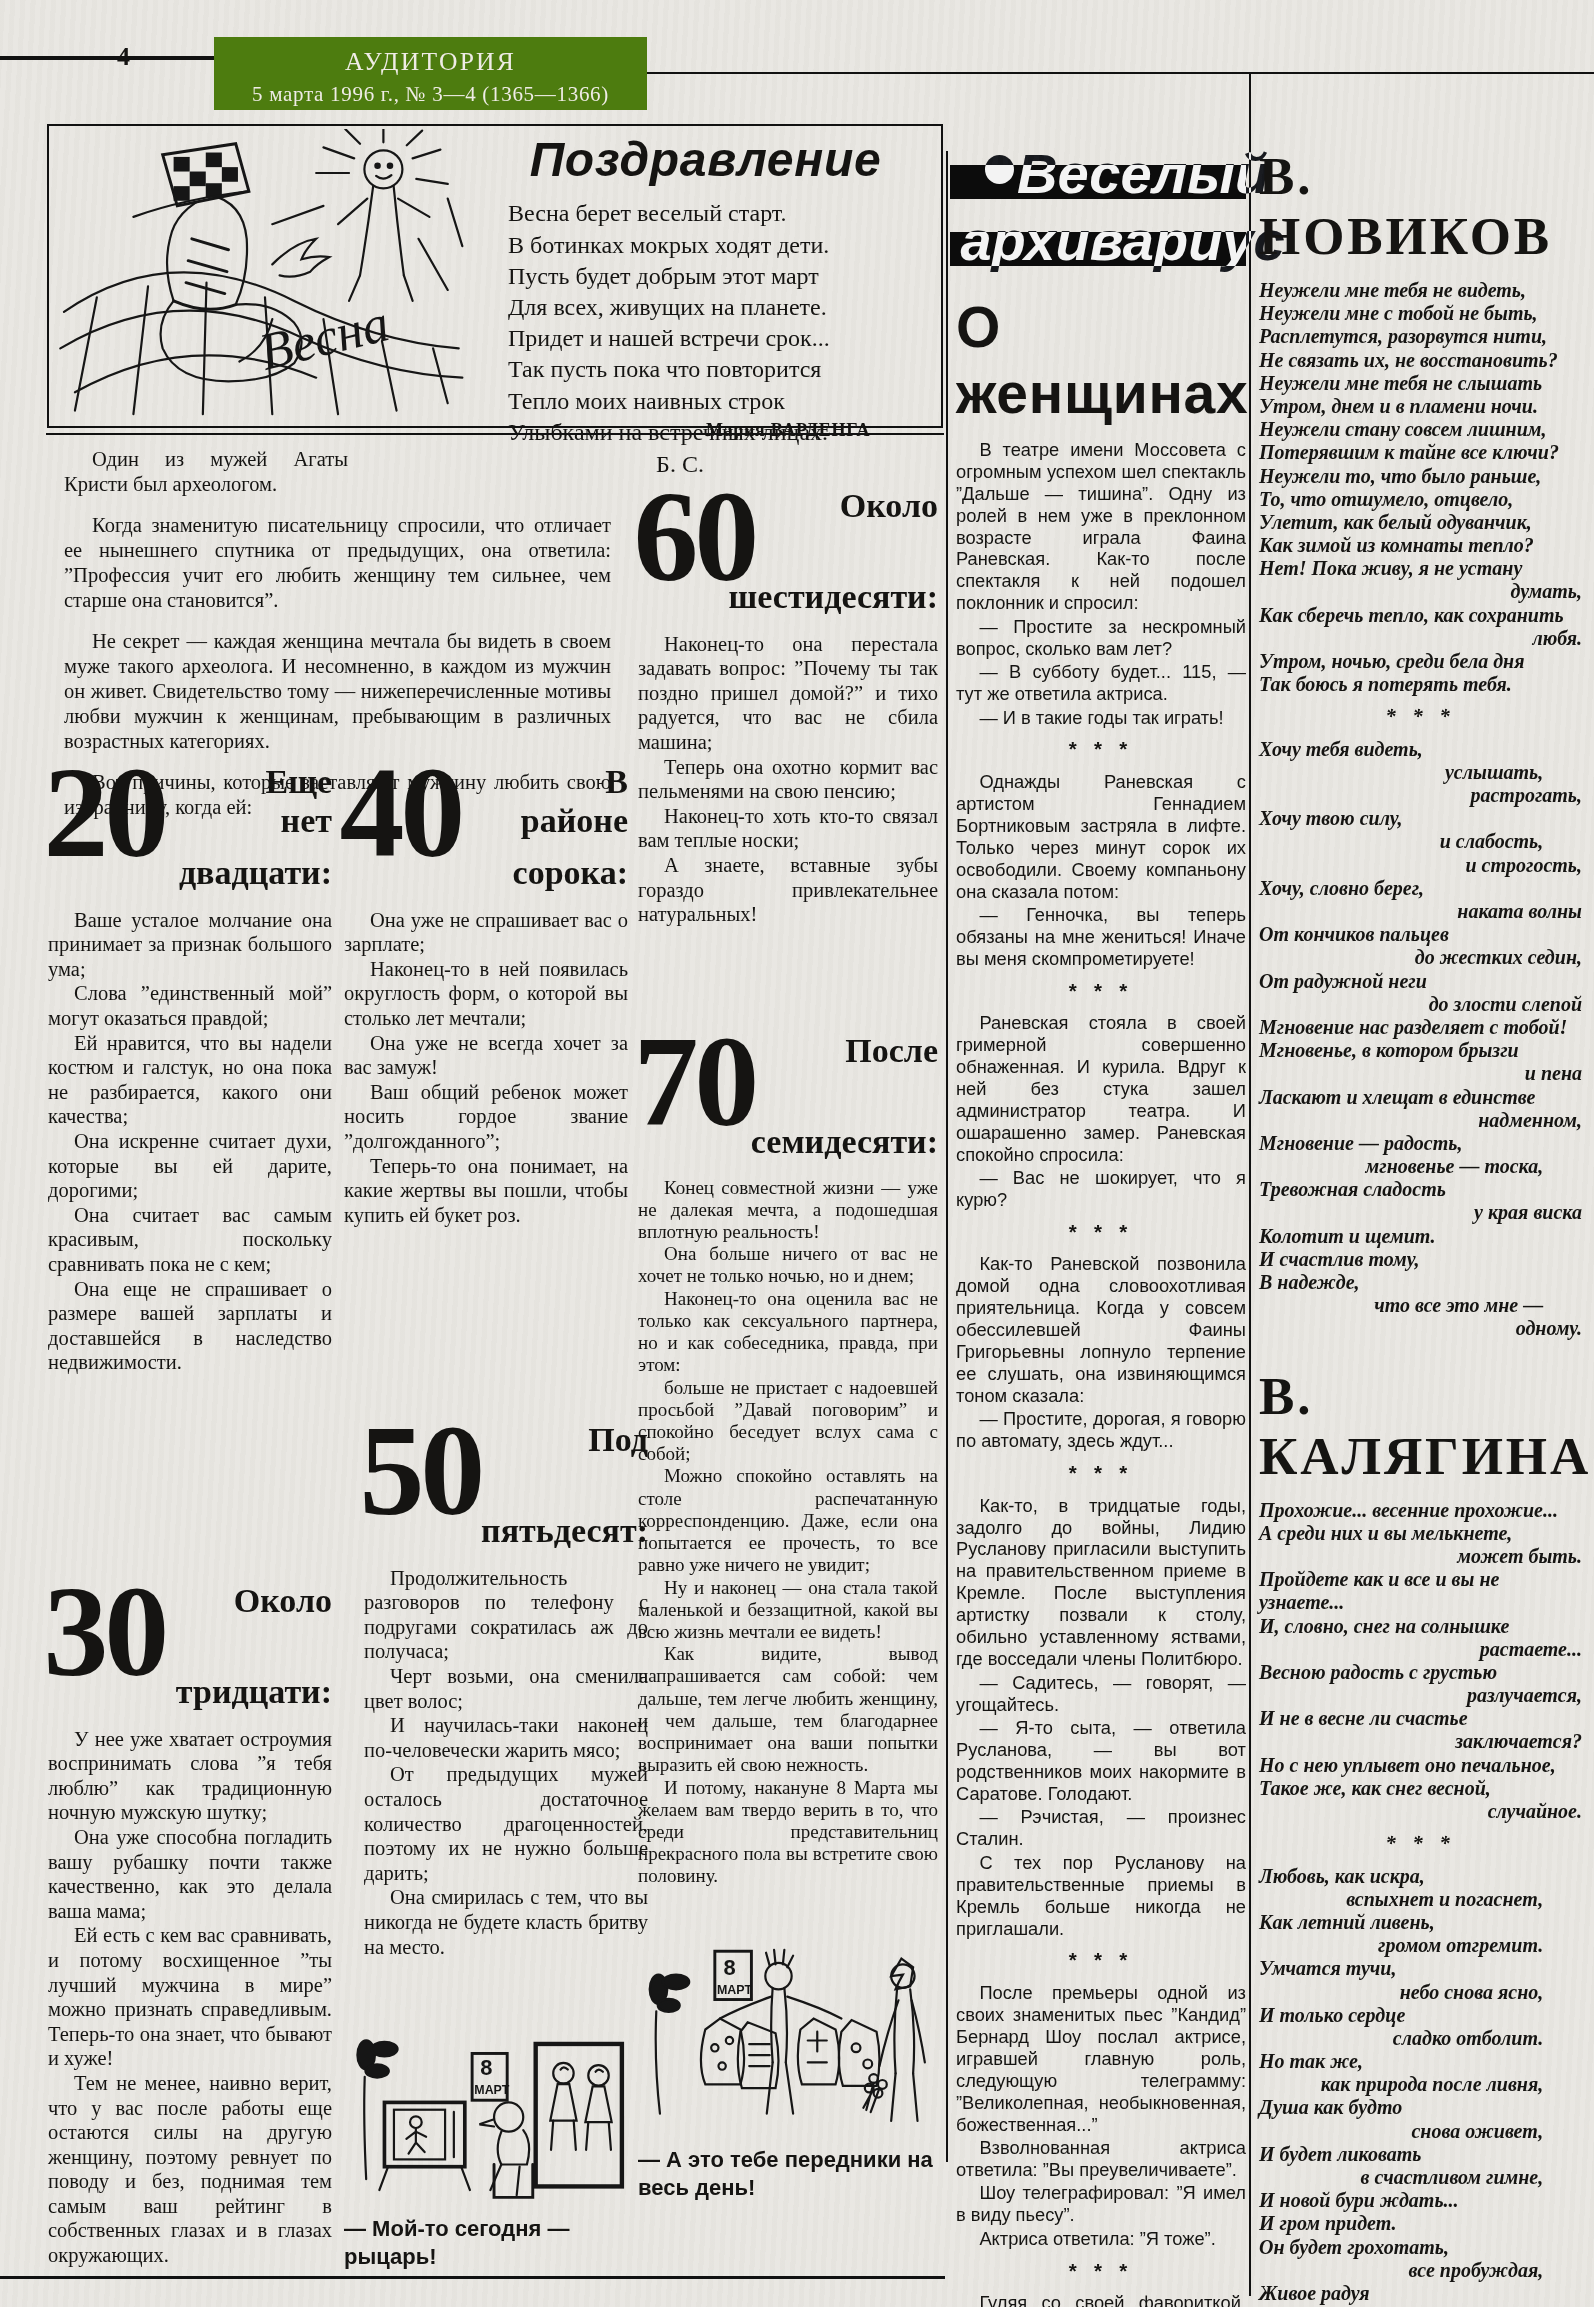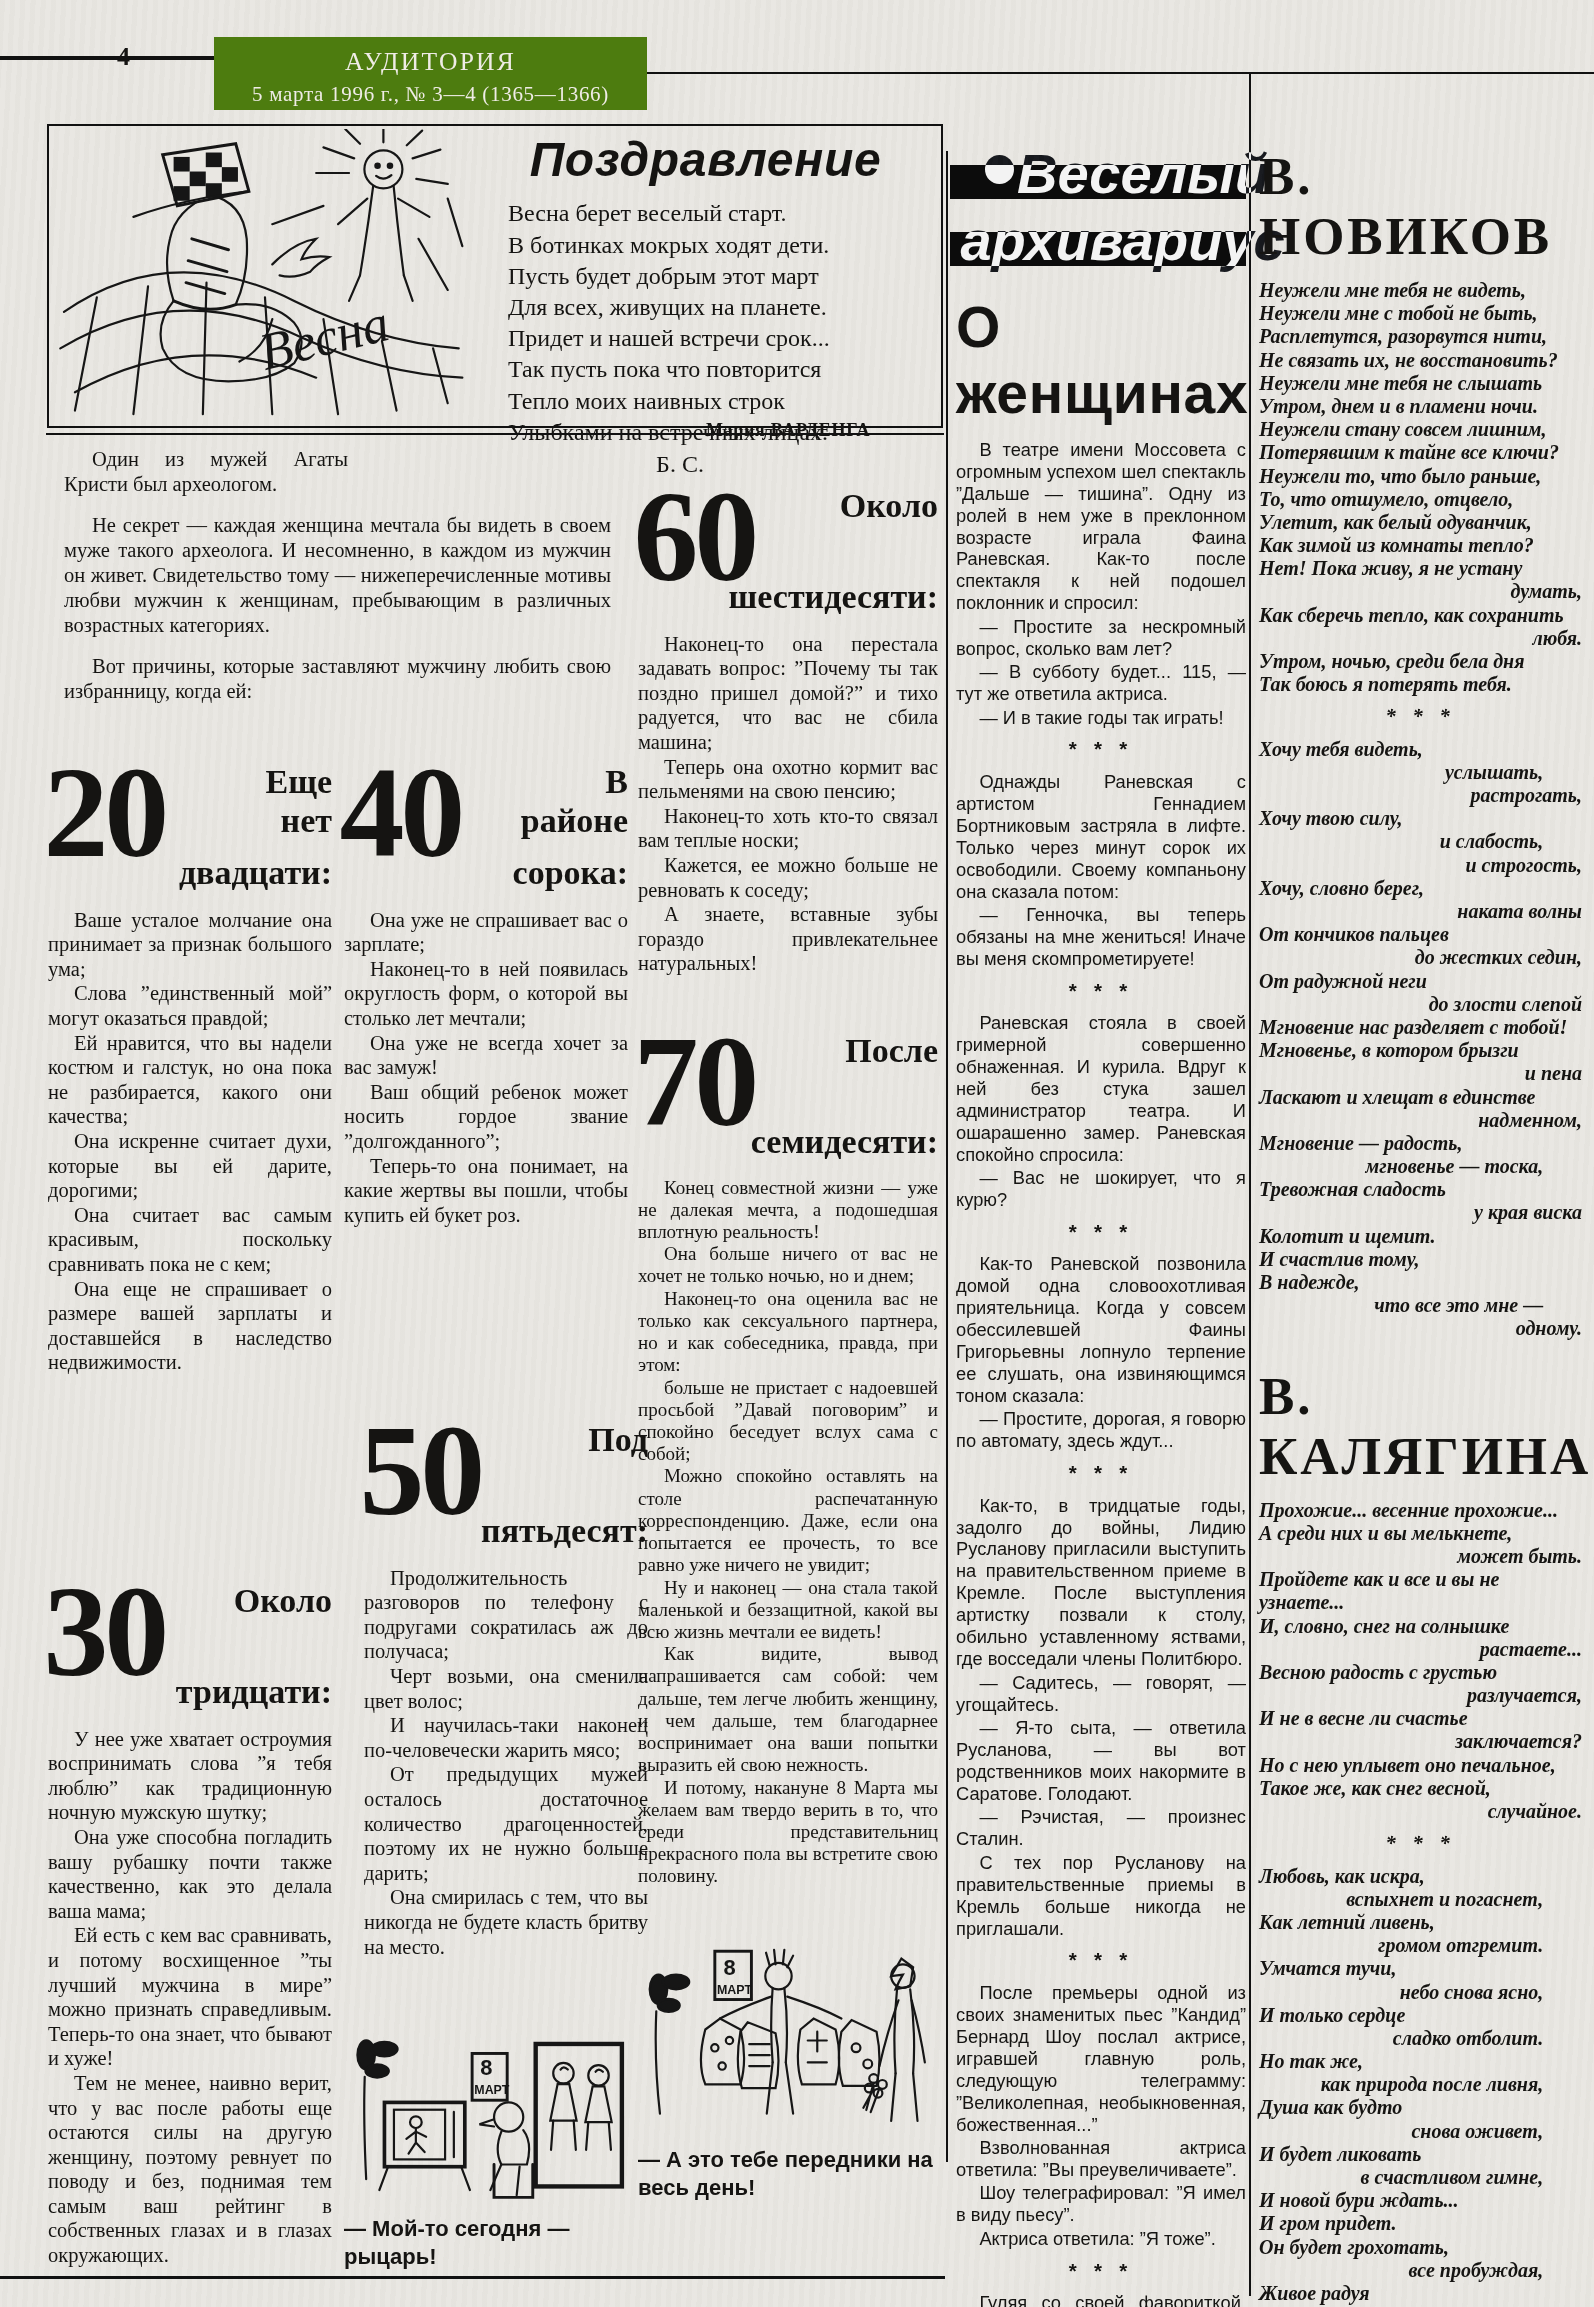--- a/index.html
+++ b/index.html
@@ -142,20 +142,21 @@
           <div class="line">Так пусть пока что повторится</div>
           <div class="line">Тепло моих наивных строк</div>
           <div class="line">Улыбками на встречных лицах.</div>
         </div>
       <div class="con-sig">Б. С.</div>
     </div>
   </div>
 
   <div class="intro">
     <p class="first">Один из мужей Агаты Кристи был археологом.</p>
+    <p>Когда знаменитую писательницу спросили, что отличает ее нынешнего спутника от предыдущих, она ответила: ”Профессия учит его любить женщину тем сильнее, чем старше она становится”.</p>
     <p>Не секрет — каждая женщина мечтала бы видеть в своем муже такого археолога. И несомненно, в каждом из мужчин он живет. Свидетельство тому — нижеперечисленные мотивы любви мужчин к женщинам, пребывающим в различных возрастных категориях.</p>
     <p>Вот причины, которые заставляют мужчину любить свою избранницу, когда ей:</p>
   </div>
   <div class="author">Мария ВАРДЕНГА</div>
 
   <section class="sec" style="left:48px;top:753px;width:284px;">
     <div class="sec-head">
         <div class="num">20</div>
       <div class="hstack">
           <div class="hline">Еще</div>
@@ -229,21 +230,20 @@
         <div class="num">60</div>
       <div class="hstack">
           <div class="hline">Около</div>
         </div>
       </div>
     <div class="hlast">шестидесяти:</div>
     <div class="body">
         <div class="para">Наконец-то она перестала задавать вопрос: ”Почему ты так поздно пришел домой?” и тихо радуется, что вас не сбила машина;</div>
         <div class="para">Теперь она охотно кормит вас пельменями на свою пенсию;</div>
         <div class="para">Наконец-то хоть кто-то связал вам теплые носки;</div>
-        <div class="para">Кажется, ее можно больше не ревновать к соседу;</div>
         <div class="para">А знаете, вставные зубы гораздо привлекательнее натуральных!</div>
       </div>
   </section>
 
   <section class="sec compact" style="left:638px;top:1022px;width:300px;">
     <div class="sec-head">
         <div class="num">70</div>
       <div class="hstack">
           <div class="hline">После</div>
         </div>

